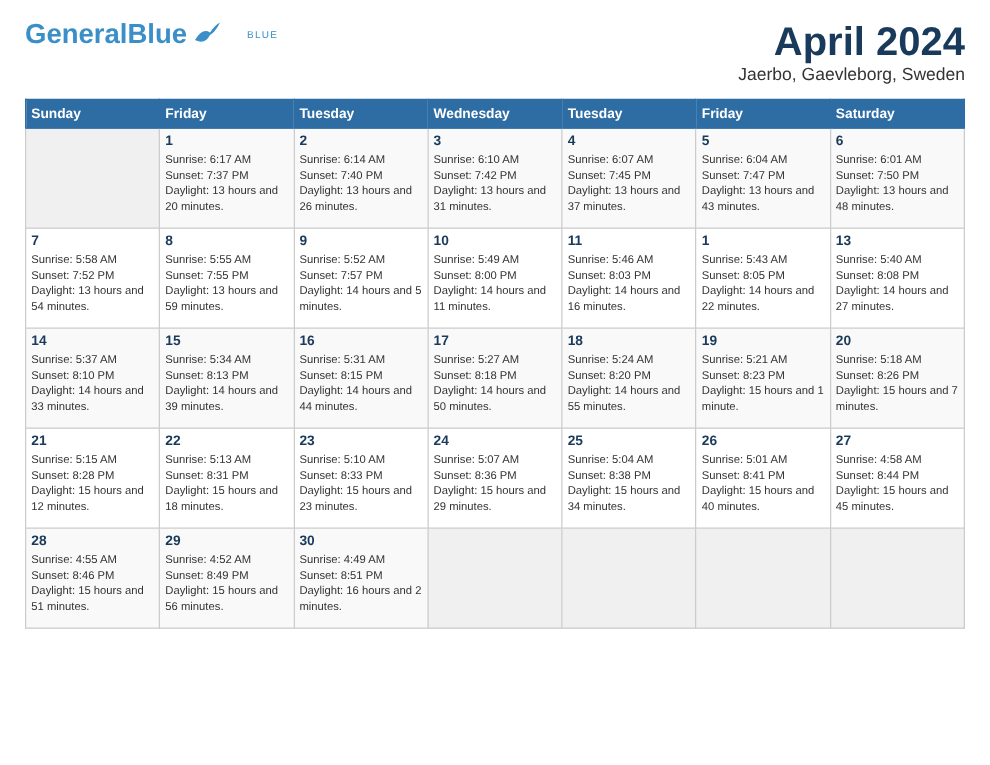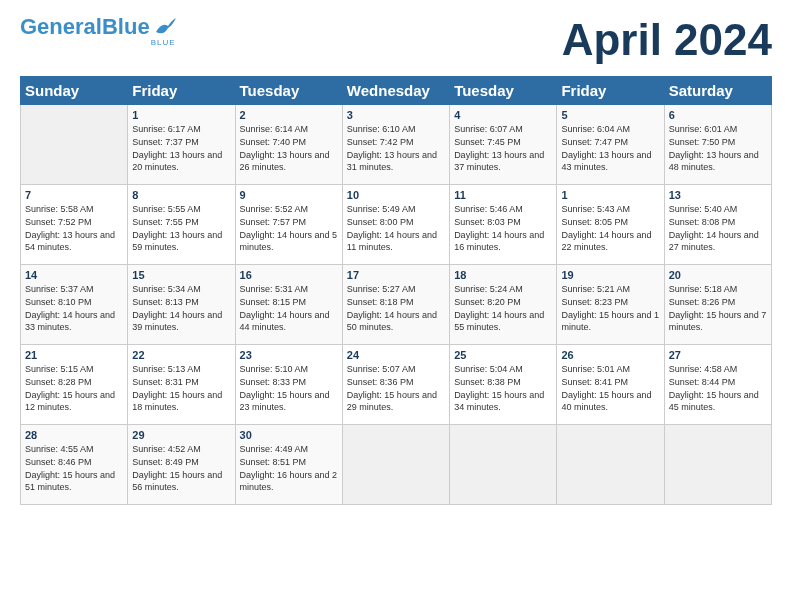--- a/index.html
+++ b/index.html
@@ -11,54 +11,55 @@
       padding: 16px 20px;
     }
     .header {
       display: flex;
       align-items: flex-start;
       justify-content: space-between;
       margin-bottom: 12px;
     }
     .logo {
       display: flex;
-      flex-direction: column;
-      align-items: flex-end;
+      flex-direction: row;
+      align-items: center;
+      gap: 20px;
     }
     .logo-text {
       font-size: 22px;
       font-weight: bold;
       color: #1a3a5c;
       line-height: 1;
     }
     .logo-text span {
       color: #3a8fc8;
     }
     .title-block {
       text-align: right;
     }
     .month-title {
-      font-size: 44px;
+      font-size: 32px;
       font-weight: bold;
       color: #1a3a5c;
       line-height: 1.1;
     }
     .location {
       font-size: 14px;
       color: #333;
     }
     table {
       width: 100%;
       border-collapse: collapse;
       font-size: 10px;
     }
     thead tr th {
       background: #2e6da4;
       color: #fff;
-      font-size: 15px;
+      font-size: 11px;
       font-weight: bold;
       padding: 5px 4px;
       text-align: left;
       border: 1px solid #2e6da4;
     }
     tbody tr td {
       border: 1px solid #ccc;
       vertical-align: top;
       padding: 4px 4px;
       height: 80px;
@@ -96,20 +97,21 @@
         <span>General</span><span style="color:#3a8fc8;">Blue</span>
       </span>
       <svg width="22" height="18" viewBox="0 0 22 18">
         <path d="M2 14 Q8 4 14 8 Q18 2 22 0 Q18 8 14 10 Q10 18 2 14Z" fill="#3a8fc8"></path>
       </svg>
     </div>
     <div style="font-size:8px;color:#3a8fc8;letter-spacing:1px;margin-left:2px;">BLUE</div>
   </div>
   <div class="title-block">
     <div class="month-title">April 2024</div>
+    <div class="location">Jaerbo, Gaevleborg, Sweden</div>
   </div>
 </div>
 
 <table>
   <thead>
     <tr>
     <th>Sunday</th>
         <th>Friday</th>
         <th>Tuesday</th>
         <th>Wednesday</th>

